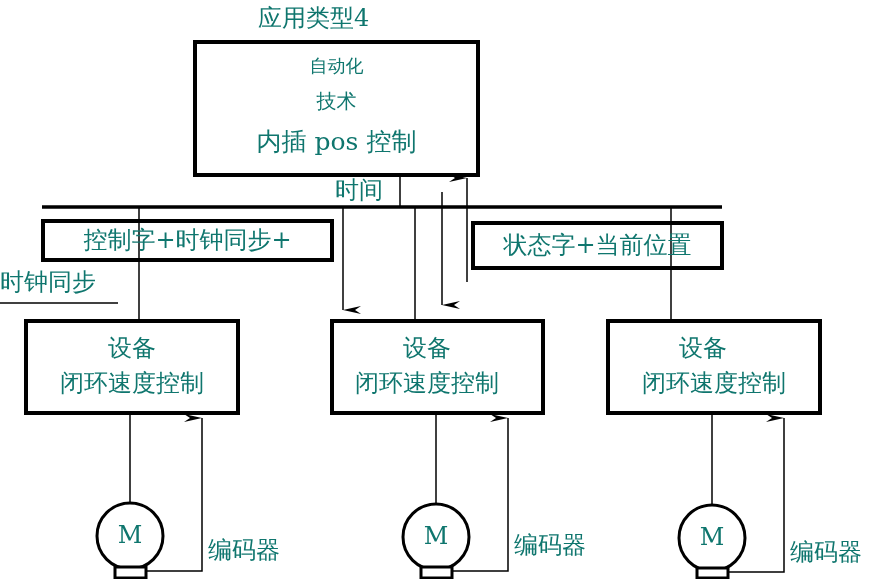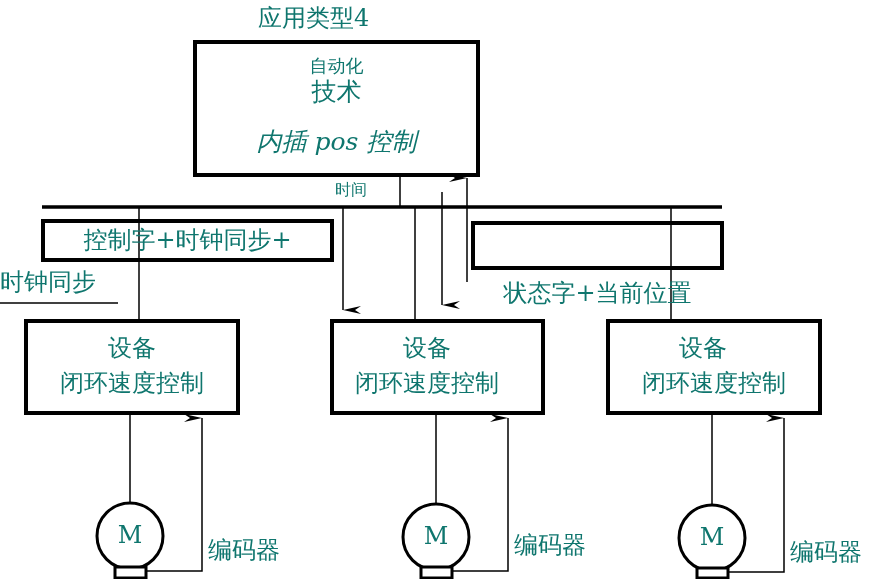--- a/index.html
+++ b/index.html
@@ -56,27 +56,27 @@
 
   <line x1="712" y1="413" x2="712" y2="505" stroke="#000" stroke-width="1.5"></line>
   <circle cx="712" cy="538" r="33" fill="#fff" stroke="#000" stroke-width="3"></circle>
   <rect x="697" y="568" width="31" height="10" fill="#fff" stroke="#000" stroke-width="3"></rect>
   <polyline points="728,572 784,572 784,418" fill="none" stroke="#000" stroke-width="1.5" marker-end="url(#arr)"></polyline>
 </svg>
 
 <div class="t" style="left:258px; top:2px; font-size:24px;">应用类型4</div>
 
 <div class="t ctr" style="left:195px; width:283px; top:54px; font-size:18px;">自动化</div>
-<div class="t ctr" style="left:195px; width:283px; top:75px; font-size:25px;">技术</div>
-<div class="t ctr" style="left:195px; width:283px; top:125px; font-size:25px;font-style:italic;">内插 pos 控制</div>
+<div class="t ctr" style="left:195px; width:283px; top:88px; font-size:20px;">技术</div>
+<div class="t ctr" style="left:195px; width:283px; top:125px; font-size:25px;">内插 pos 控制</div>
 
-<div class="t" style="left:335px; top:180px; font-size:16px;">时间</div>
+<div class="t" style="left:335px; top:174px; font-size:24px;">时间</div>
 <div class="t ctr" style="left:43px; width:289px; top:224px; font-size:24px;">控制字+时钟同步+</div>
 <div class="t" style="left:0px; top:266px; font-size:24px;text-align:center;">时钟同步</div>
-<div class="t ctr" style="left:473px; width:249px; top:229px; font-size:24px;margin-top:48px;">状态字+当前位置</div>
+<div class="t ctr" style="left:473px; width:249px; top:229px; font-size:24px;">状态字+当前位置</div>
 
 <div class="t ctr" style="left:26px; width:212px; top:332px; font-size:24px;">设备</div>
 <div class="t ctr" style="left:26px; width:212px; top:367px; font-size:24px;">闭环速度控制</div>
 <div class="t ctr" style="left:110px; width:40px; top:521px; font-size:24px;">M</div>
 <div class="t" style="left:208px; top:534px; font-size:24px;">编码器</div>
 
 <div class="t ctr" style="left:332px; width:190px; top:332px; font-size:24px;">设备</div>
 <div class="t ctr" style="left:332px; width:190px; top:367px; font-size:24px;">闭环速度控制</div>
 <div class="t ctr" style="left:416px; width:40px; top:522px; font-size:24px;">M</div>
 <div class="t" style="left:514px; top:529px; font-size:24px;">编码器</div>

